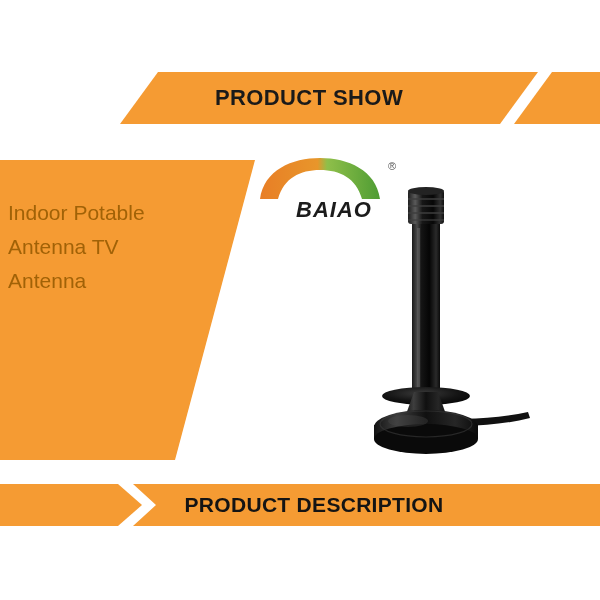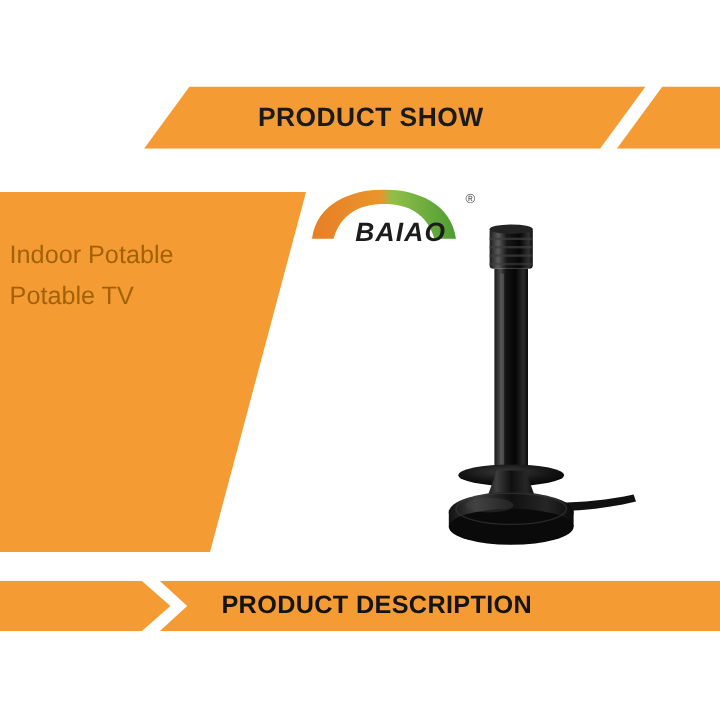--- a/index.html
+++ b/index.html
@@ -101,21 +101,21 @@
   .logo-reg {
     position: absolute;
     right: 2px;
     top: 2px;
     font-size: 11px;
     color: #555;
   }
   .logo-brand {
     position: absolute;
     left: 38px;
-    top: 23px;
+    top: 39px;
     font-size: 22px;
     font-style: italic;
     font-weight: bold;
     letter-spacing: 1px;
     color: #1c1c1c;
     font-family: "Liberation Sans", sans-serif;
   }
   .logo-cn {
     position: absolute;
     left: 4px;
@@ -152,21 +152,22 @@
   </div>
   <div class="top-banner-label">PRODUCT SHOW</div>
 
   <div class="left-panel">
     <svg width="270" height="300" viewBox="0 0 270 300">
       <polygon points="0,0 255,0 175,300 0,300" fill="#F59B33"></polygon>
     </svg>
   </div>
   <div class="left-panel-text">
     <span class="line">Indoor Potable</span>
-    <span class="line">Potable TV</span>
+    <span class="line">Antenna TV</span>
+    <span class="line">Antenna</span>
   </div>
 
   <div class="bottom-banner">
     <svg width="600" height="42" viewBox="0 0 600 42">
 
       <polygon points="0,0 118,0 142,21 118,42 0,42" fill="#F59B33"></polygon>
 
       <polygon points="133,0 600,0 600,42 133,42 156,21" fill="#F59B33"></polygon>
     </svg>
   </div>

